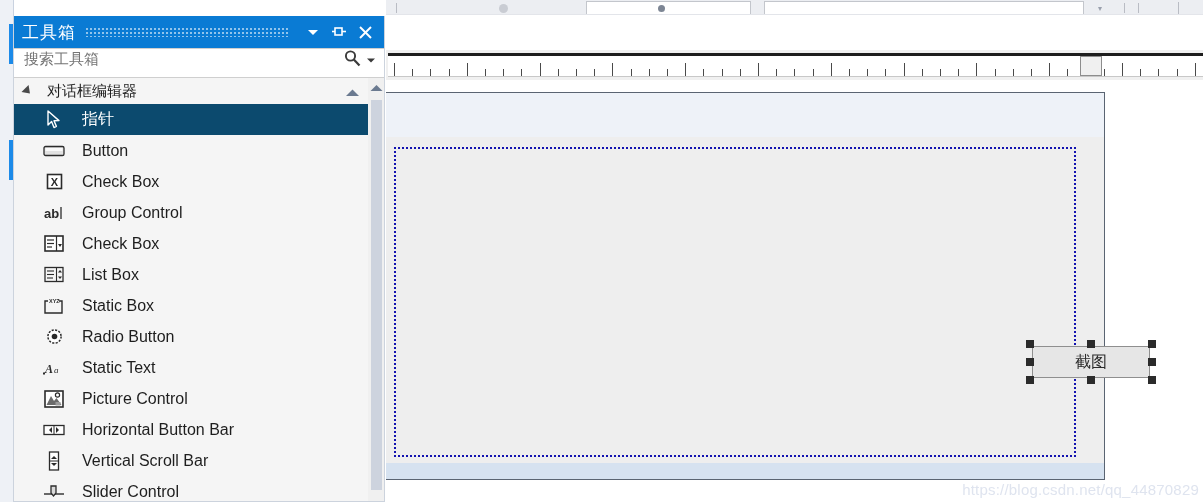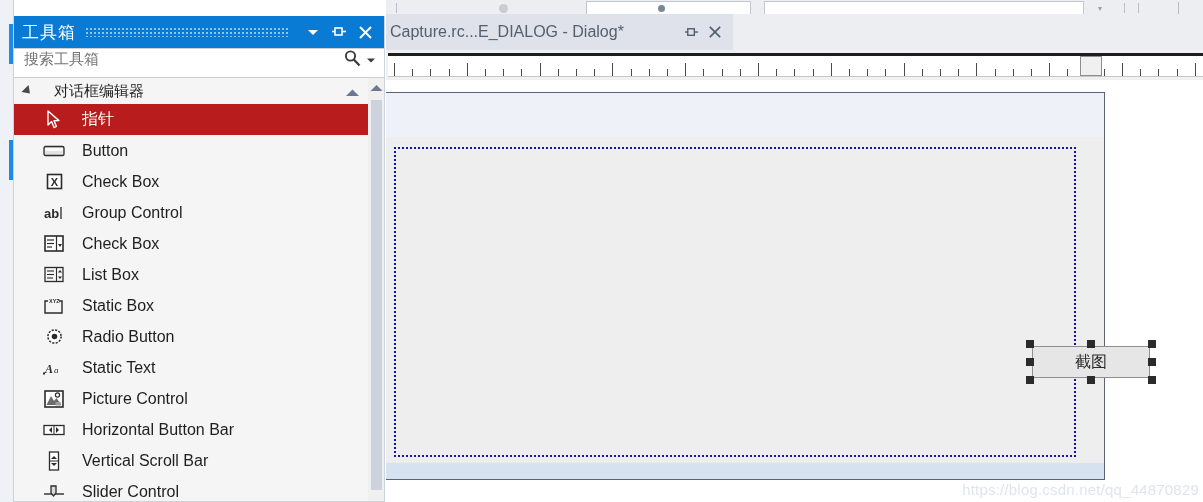--- a/index.html
+++ b/index.html
@@ -58,38 +58,38 @@
     flex:1;border:none;outline:none;background:transparent;
     font-family:inherit;font-size:15px;color:#808080;padding-left:10px;
   }
   #toolbox-search .sicons{display:flex;align-items:center;padding-right:8px;gap:4px;color:#444;}
 
   #toolbox-body{
     position:absolute;left:0;top:62px;right:0;bottom:0;
     background:#f5f5f5;overflow:hidden;
   }
   #group-header{
-    height:26px;display:flex;align-items:center;gap:23px;
+    height:26px;display:flex;align-items:center;gap:16px;
     padding-left:8px;box-sizing:border-box;font-size:15px;color:#1e1e1e;
     background:#f5f5f5;
   }
   #group-header .tri{
     width:0;height:0;border-top:5px solid transparent;border-bottom:5px solid transparent;
     border-left:7px solid #4a4a4a;transform:rotate(45deg);margin-left:2px;
   }
   #group-header .collapse{
     margin-left:auto;margin-right:24px;color:#6b7a90;
   }
 
   #item-list{position:absolute;left:0;top:26px;right:16px;bottom:0;overflow:hidden;}
   .tb-item{
     height:31px;display:flex;align-items:center;padding-left:26px;box-sizing:border-box;
     font-size:16px;color:#1e1e1e;cursor:default;
   }
-  .tb-item.selected{background:#b91c1c;color:#ffffff;}
+  .tb-item.selected{background:#0c4a6e;color:#ffffff;}
   .tb-item .ico{
     width:28px;min-width:28px;height:22px;display:flex;align-items:center;justify-content:center;
     margin-right:14px;
   }
   .tb-item .lbl{white-space:nowrap;}
 
   
   #tb-scroll{
     position:absolute;right:0;top:0;width:16px;bottom:0;background:#f0f0f0;
   }
@@ -441,38 +441,20 @@
     <span class="tb-dot" style="left:113px;"></span>
     <span class="tb-field" style="left:200px;width:165px;"></span>
     <span class="tb-dot" style="left:272px;background:#7d8694;width:7px;height:7px;top:5px;"></span>
     <span class="tb-field" style="left:378px;width:320px;"></span>
     <span class="tb-chev" style="left:712px;">▾</span>
     <span class="tb-tick" style="left:738px;"></span>
     <span class="tb-tick" style="left:752px;"></span>
     <span class="tb-tick" style="left:792px;height:12px;top:2px;"></span>
   </div>
 
-  <div id="tabbar">
-    <div id="tab-active">
-      <span class="tab-title">Capture.rc...E_DIALOG - Dialog*</span>
-      <span class="tbtn">
-        <svg width="15" height="15" viewBox="0 0 16 16">
-          <rect x="4" y="4" width="7" height="7" fill="none" stroke="#54606e" stroke-width="1.5"></rect>
-          <line x1="1" y1="7.5" x2="4" y2="7.5" stroke="#54606e" stroke-width="1.5"></line>
-          <line x1="11" y1="7.5" x2="15" y2="7.5" stroke="#54606e" stroke-width="1.5"></line>
-        </svg>
-      </span>
-      <span class="tbtn">
-        <svg width="14" height="14" viewBox="0 0 15 15">
-          <line x1="2" y1="2" x2="13" y2="13" stroke="#54606e" stroke-width="1.8"></line>
-          <line x1="13" y1="2" x2="2" y2="13" stroke="#54606e" stroke-width="1.8"></line>
-        </svg>
-      </span>
-    </div>
-  </div>
 
   <div id="ruler-wrap">
     <div class="rule-top-line"></div>
     <div id="ruler">
         <span class="tick major" style="left: 6px;"></span>
         <span class="tick minor" style="left: 24px;"></span>
         <span class="tick minor" style="left: 42px;"></span>
         <span class="tick minor" style="left: 61px;"></span>
         <span class="tick major" style="left: 79px;"></span>
         <span class="tick minor" style="left: 97px;"></span>

